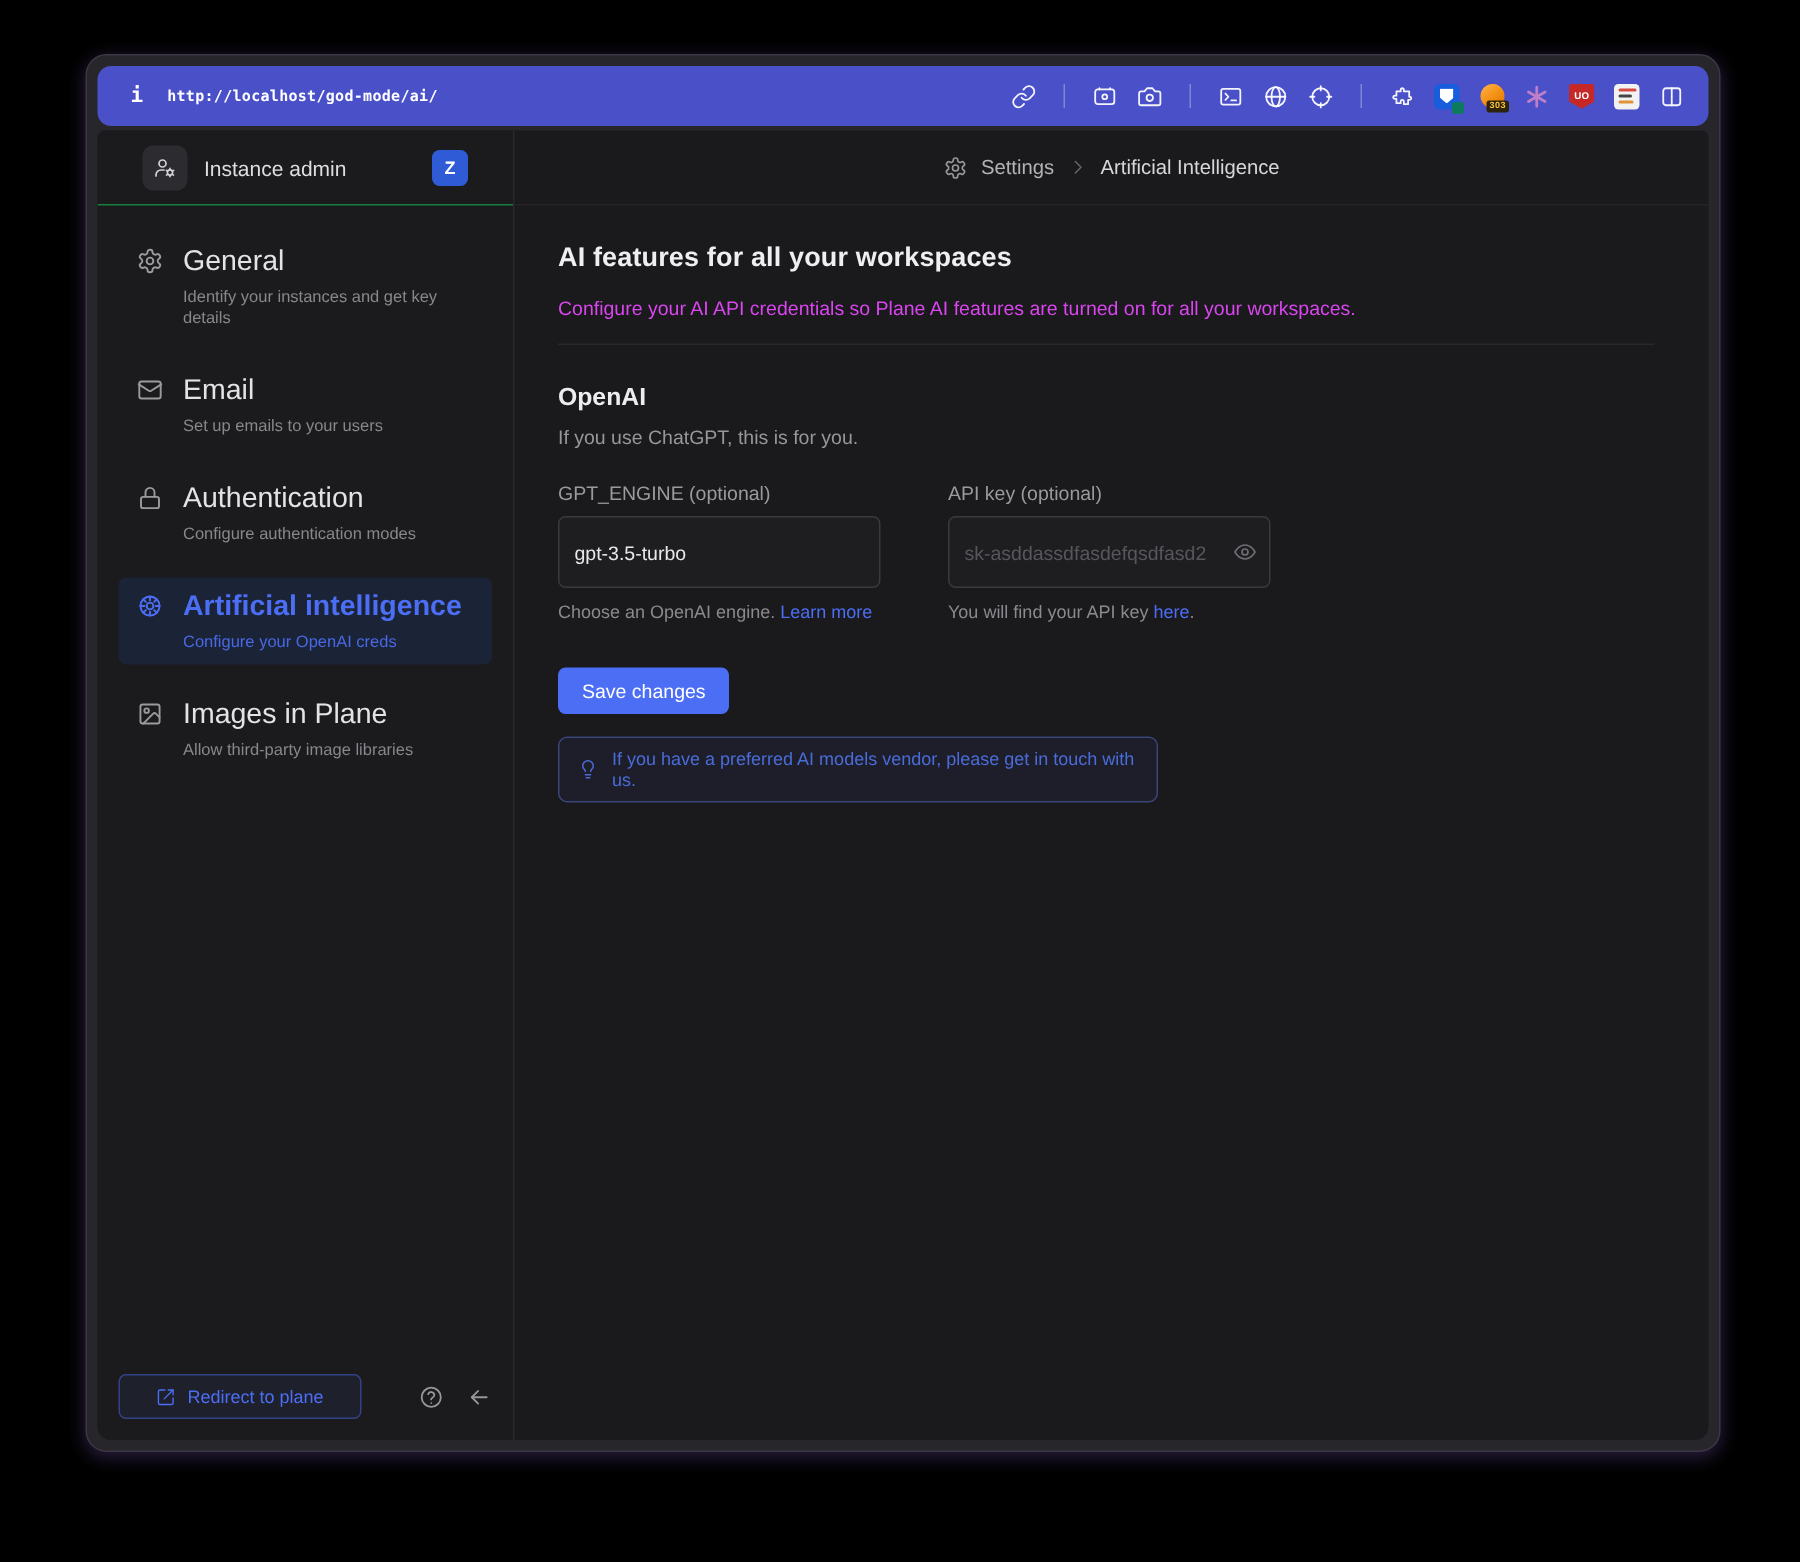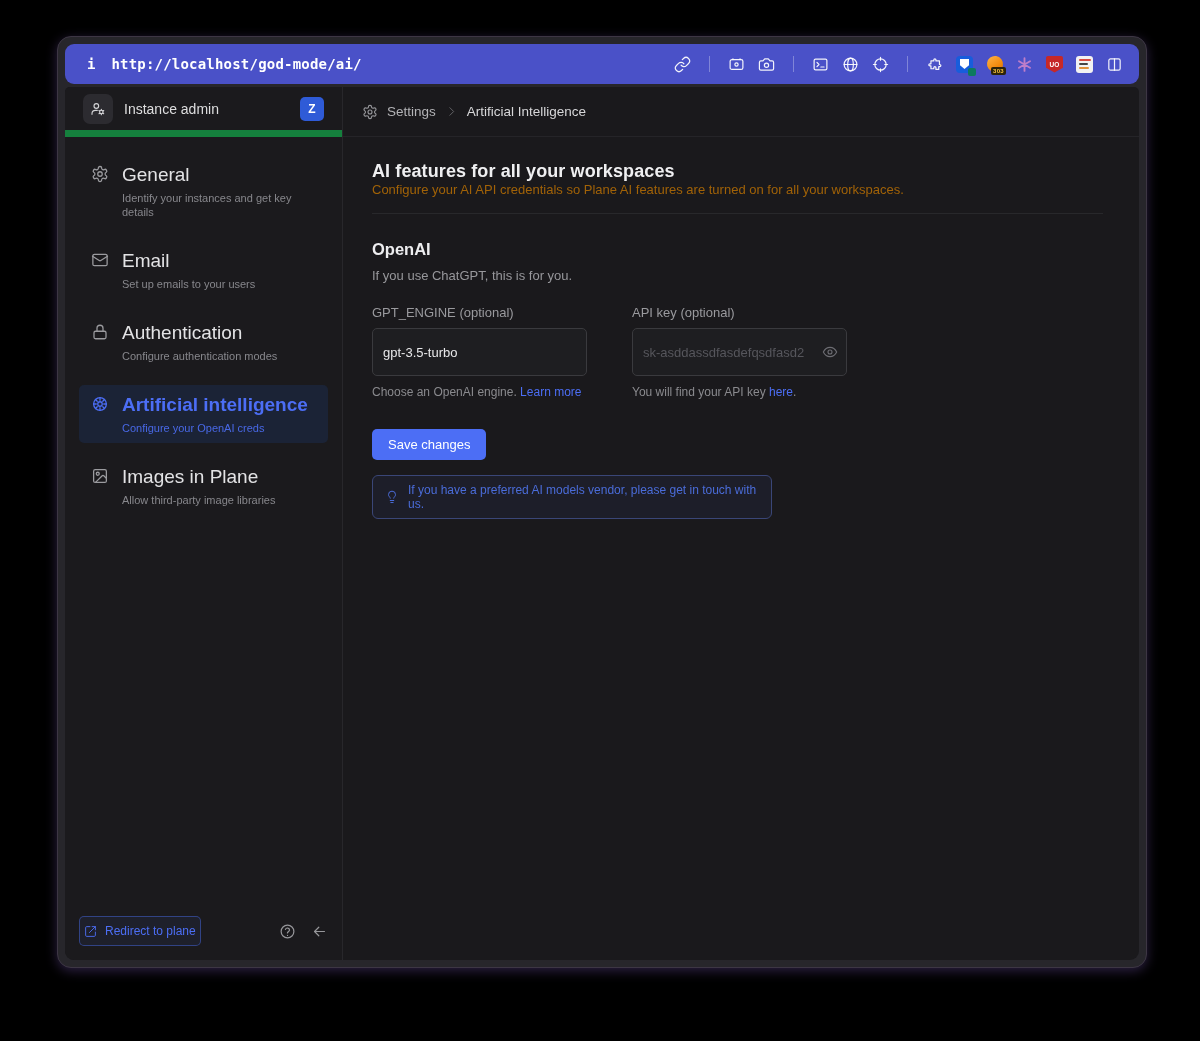--- a/index.html
+++ b/index.html
@@ -17,21 +17,21 @@
   svg.ic{fill:none;stroke:currentColor;stroke-width:1.7;stroke-linecap:round;stroke-linejoin:round;display:block;}
 
   .window{position:absolute;left:57px;top:36px;width:1090px;height:932px;
     background:var(--window-frame);border:1px solid #3d3644;border-radius:14px;
     box-shadow:0 3px 12px rgba(110,80,165,.4);padding:7px;display:flex;flex-direction:column;}
 
   
   .addressbar{flex:none;height:40px;border-radius:9px;background:var(--address-bar);
     display:flex;align-items:center;padding:0 16px 0 22px;color:#fff;}
   .info-glyph{font-family:"DejaVu Sans Mono",monospace;font-weight:700;font-size:14px;color:#fff;}
-  .url{margin-left:16px;font-family:"DejaVu Sans Mono",monospace;font-weight:700;font-size:14px;letter-spacing:.2px;color:#fff;}
+  .url{margin-left:16px;font-family:"DejaVu Sans Mono",monospace;font-weight:700;font-size:10px;letter-spacing:.2px;color:#fff;}
   .bar-icons{margin-left:auto;display:flex;align-items:center;gap:13px;color:rgba(255,255,255,.93);}
   .bar-icons .sep{width:1px;height:16px;background:rgba(255,255,255,.3);margin:0 5px;}
   .bar-icons svg.ic{width:17px;height:17px;}
   .ext{position:relative;width:17px;height:17px;border-radius:4px;display:flex;align-items:center;justify-content:center;}
   .ext-bw{background:#175ddc;}
   .ext-bw .shield{width:9px;height:10px;background:#fff;clip-path:polygon(0 0,100% 0,100% 62%,50% 100%,0 62%);}
   .ext-bw .badge{position:absolute;right:-3px;bottom:-3px;width:8px;height:8px;border-radius:2px;background:#0d7a5f;}
   .ext-fox .swoosh{width:16px;height:16px;border-radius:50% 50% 6% 50%;background:linear-gradient(135deg,#ffb347,#f28c0f 60%,#d96c06);transform:rotate(8deg);}
   .ext-fox .badge{position:absolute;right:-3px;bottom:-2px;background:#2c230a;color:#ffc53d;font-size:6px;font-weight:700;line-height:8px;padding:0 2px;border-radius:2px;letter-spacing:.3px;}
   .ext-openai{color:#bf7ec9;}
@@ -42,53 +42,53 @@
   .ext-reader i:nth-child(1){background:#d84a3f;width:100%;}
   .ext-reader i:nth-child(2){background:#444;width:75%;}
   .ext-reader i:nth-child(3){background:#e0913a;width:90%;}
 
   
   .app{flex:1;min-height:0;margin-top:3px;background:var(--app-bg);border-radius:5px 5px 9px 9px;
     display:flex;overflow:hidden;}
 
   
   .sidebar{flex:none;width:278px;border-right:1px solid #28272b;background:#1b1a1d;display:flex;flex-direction:column;min-height:0;}
-  .sb-header{flex:none;height:50px;display:flex;align-items:center;padding:0 18px;border-bottom:7px solid #15803d;}
+  .sb-header{flex:none;height:50px;display:flex;align-items:center;padding:0 30px;border-bottom:1px solid #15803d;}
   .sb-logo{width:30px;height:30px;border-radius:7px;background:#2c2b30;display:flex;align-items:center;justify-content:center;color:#d3d3d6;}
   .sb-logo svg.ic{width:16px;height:16px;}
   .sb-title{margin-left:11px;font-size:14px;color:#dededf;}
   .avatar{margin-left:auto;width:24px;height:24px;border-radius:5px;background:var(--avatar-bg);color:#fff;
     display:flex;align-items:center;justify-content:center;font-size:12px;font-weight:700;}
   .sb-menu{flex:1;min-height:0;padding:18px 14px;display:flex;flex-direction:column;gap:14px;}
   .sb-item{display:flex;align-items:flex-start;gap:13px;padding:8px 12px;border-radius:5px;cursor:pointer;}
   .sb-item svg.ic{width:18px;height:18px;flex:none;margin-top:2px;color:#9b9b9f;}
   .sb-item .t{font-size:19px;font-weight:500;color:#e3e3e5;line-height:1.25;}
   .sb-item .s{font-size:11px;color:#87878c;margin-top:4px;line-height:1.3;}
   .sb-item.active{background:var(--active-item-bg);}
   .sb-item.active svg.ic{color:var(--accent);}
   .sb-item.active .t{color:var(--accent);font-weight:600;}
   .sb-item.active .s{color:var(--accent);opacity:.92;}
   .sb-footer{flex:none;display:flex;align-items:center;justify-content:space-between;padding:12px 14px 14px;}
-  .redirect-btn{display:inline-flex;align-items:center;gap:8px;padding:7px 4px;border-radius:5px;
+  .redirect-btn{display:inline-flex;align-items:center;gap:8px;padding:7px 24px;border-radius:5px;
     border:1px solid rgba(76,110,245,.45);background:rgba(76,110,245,.07);color:var(--accent);
     font-size:12px;font-weight:500;cursor:pointer;font-family:inherit;}
   .redirect-btn svg.ic{width:13px;height:13px;}
   .sb-footer-right{display:flex;align-items:center;gap:15px;color:#97979b;}
   .sb-footer-right svg.ic{width:17px;height:17px;cursor:pointer;}
 
   
   .main{flex:1;min-width:0;display:flex;flex-direction:column;}
-  .crumbs{flex:none;height:50px;display:flex;align-items:center;gap:9px;padding:0 19px;border-bottom:1px solid #252428;}
+  .crumbs{flex:none;height:50px;display:flex;align-items:center;gap:9px;padding:0 19px;border-bottom:1px solid #252428;justify-content:center;}
   .crumbs svg.ic{width:16px;height:16px;color:#97979b;}
   .crumbs svg.chev{width:13px;height:13px;color:#68686c;}
   .crumb-root{font-size:13.5px;color:#b3b3b6;cursor:pointer;}
   .crumb-cur{font-size:13.5px;color:#d7d7d9;}
   .content{flex:1;min-height:0;padding:24px 36px 24px 29px;overflow:hidden;}
   h1{font-size:18px;font-weight:600;color:#efeff1;letter-spacing:.1px;}
-  .lead{font-size:13px;color:#a16207;margin-top:0;}
+  .lead{font-size:13px;color:#d946ef;margin-top:16px;}
   .divider{height:1px;background:#28282b;margin-top:16px;}
   h2{font-size:16.5px;font-weight:600;color:#ededef;margin-top:26px;}
   .s-sub{font-size:13px;color:#97979b;margin-top:9px;}
   .fields{display:flex;gap:45px;margin-top:22px;}
   .field{width:215px;}
   .field label{display:block;font-size:13px;color:#9a9a9e;}
   .input-wrap{position:relative;margin-top:8px;}
   .field input{width:100%;height:48px;background:#1e1e21;border:1px solid #3a3a3e;border-radius:5px;
     color:#e8e8ea;font-size:13px;font-family:inherit;padding:0 10px;outline:none;}
   .field input.api{padding-right:24px;}

